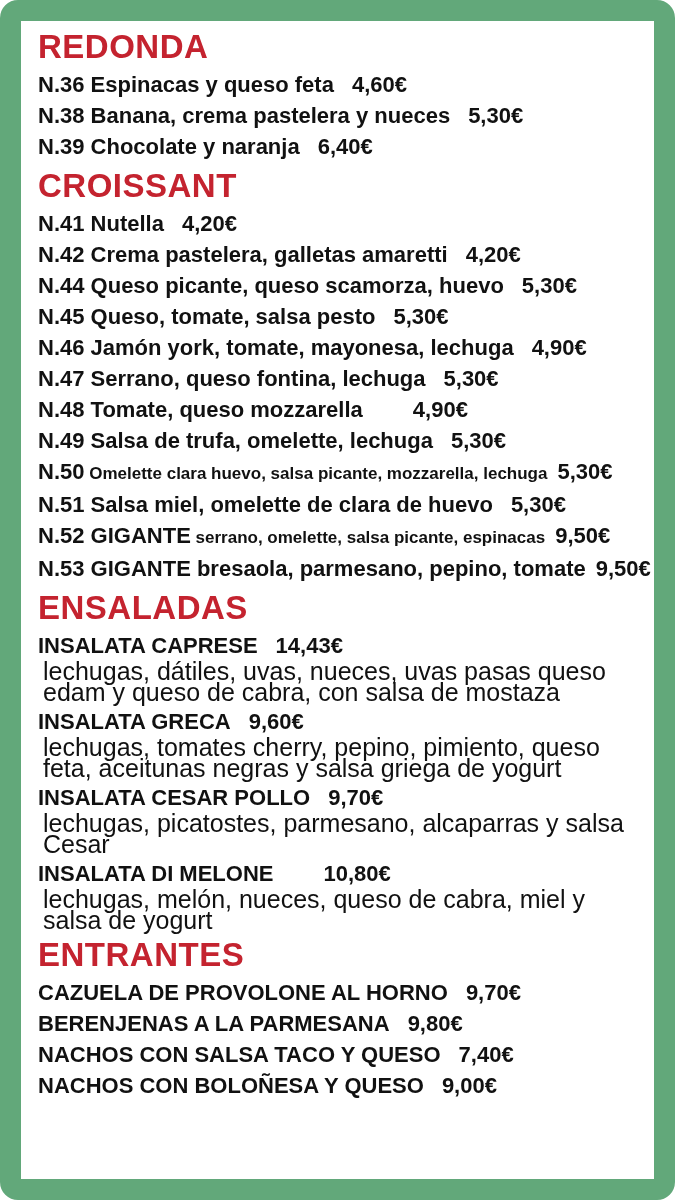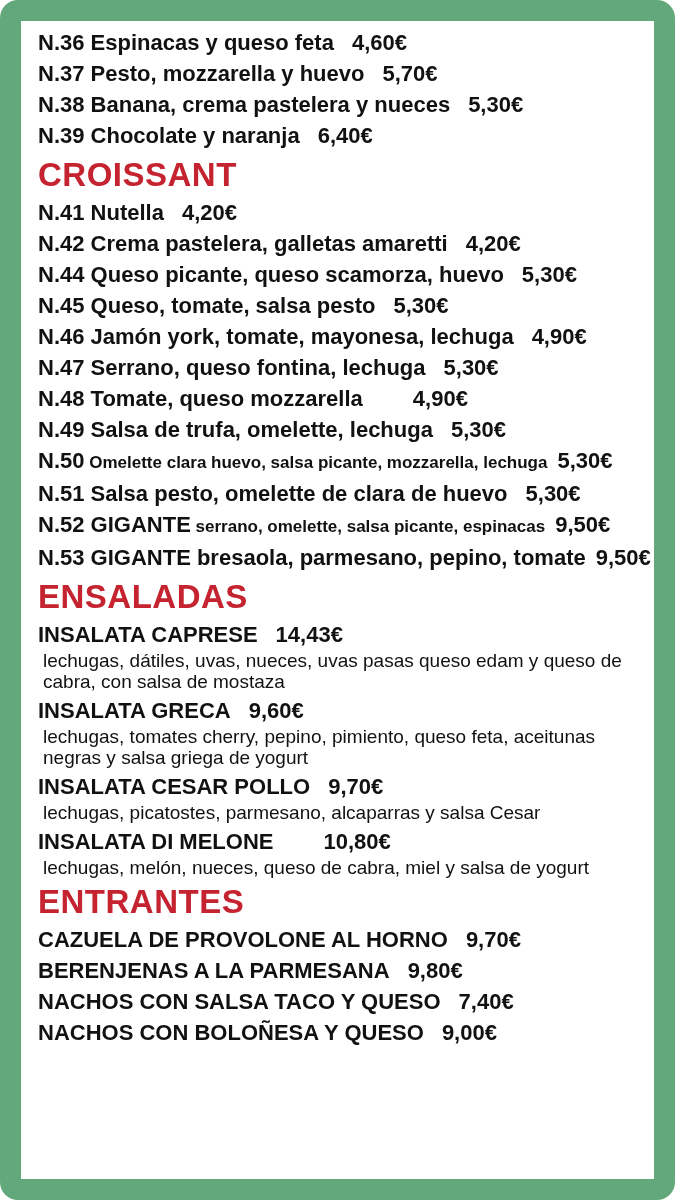--- a/index.html
+++ b/index.html
@@ -43,51 +43,51 @@
   .item .small {
     font-size: 17px;
   }
   .item .price {
     margin-left: 18px;
   }
   .item .price.wide {
     margin-left: 50px;
   }
   .desc {
-    font-size: 19px;
+    font-size: 25px;
     line-height: 21px;
     padding-left: 5px;
     padding-right: 14px;
     margin-bottom: 3px;
     white-space: normal;
   }
 </style>
 </head>
 <body>
 
 <div class="frame">
   <div class="content">
       <section>
+        <h2 class="section-title">REDONDA</h2>
         <div class="item"><span class="name">N.36 Espinacas y queso feta</span><span class="price">4,60€</span></div>
-        <div class="item"><span class="name">N.37 Pesto, mozzarella y huevo</span><span class="price">5,70€</span></div>
         <div class="item"><span class="name">N.38 Banana, crema pastelera y nueces</span><span class="price">5,30€</span></div>
         <div class="item"><span class="name">N.39 Chocolate y naranja</span><span class="price">6,40€</span></div>
       </section>
       <section>
         <h2 class="section-title">CROISSANT</h2>
         <div class="item"><span class="name">N.41 Nutella</span><span class="price">4,20€</span></div>
         <div class="item"><span class="name">N.42 Crema pastelera, galletas amaretti</span><span class="price">4,20€</span></div>
         <div class="item"><span class="name">N.44 Queso picante, queso scamorza, huevo</span><span class="price">5,30€</span></div>
         <div class="item"><span class="name">N.45 Queso, tomate, salsa pesto</span><span class="price">5,30€</span></div>
         <div class="item"><span class="name">N.46 Jamón york, tomate, mayonesa, lechuga</span><span class="price">4,90€</span></div>
         <div class="item"><span class="name">N.47 Serrano, queso fontina, lechuga</span><span class="price">5,30€</span></div>
         <div class="item"><span class="name">N.48 Tomate, queso mozzarella</span><span class="price wide">4,90€</span></div>
         <div class="item"><span class="name">N.49 Salsa de trufa, omelette, lechuga</span><span class="price">5,30€</span></div>
         <div class="item"><span class="name">N.50</span><span class="small"> Omelette clara huevo, salsa picante, mozzarella, lechuga</span><span class="price" style="margin-left: 10px;">5,30€</span></div>
-        <div class="item"><span class="name">N.51 Salsa pesto, omelette de clara de huevo</span><span class="price">5,30€</span></div>
+        <div class="item"><span class="name">N.51 Salsa miel, omelette de clara de huevo</span><span class="price">5,30€</span></div>
         <div class="item"><span class="name">N.52 GIGANTE</span><span class="small"> serrano, omelette, salsa picante, espinacas</span><span class="price" style="margin-left: 10px;">9,50€</span></div>
         <div class="item"><span class="name">N.53 GIGANTE bresaola, parmesano, pepino, tomate</span><span class="price" style="margin-left: 10px;">9,50€</span></div>
       </section>
       <section>
         <h2 class="section-title">ENSALADAS</h2>
         <div class="item"><span class="name">INSALATA CAPRESE</span><span class="price">14,43€</span></div>
         <div class="desc">lechugas, dátiles, uvas, nueces, uvas pasas queso edam y queso de cabra, con salsa de mostaza</div>
         <div class="item"><span class="name">INSALATA GRECA</span><span class="price">9,60€</span></div>
         <div class="desc">lechugas, tomates cherry, pepino, pimiento, queso feta, aceitunas negras y salsa griega de yogurt</div>
         <div class="item"><span class="name">INSALATA CESAR POLLO</span><span class="price">9,70€</span></div>

